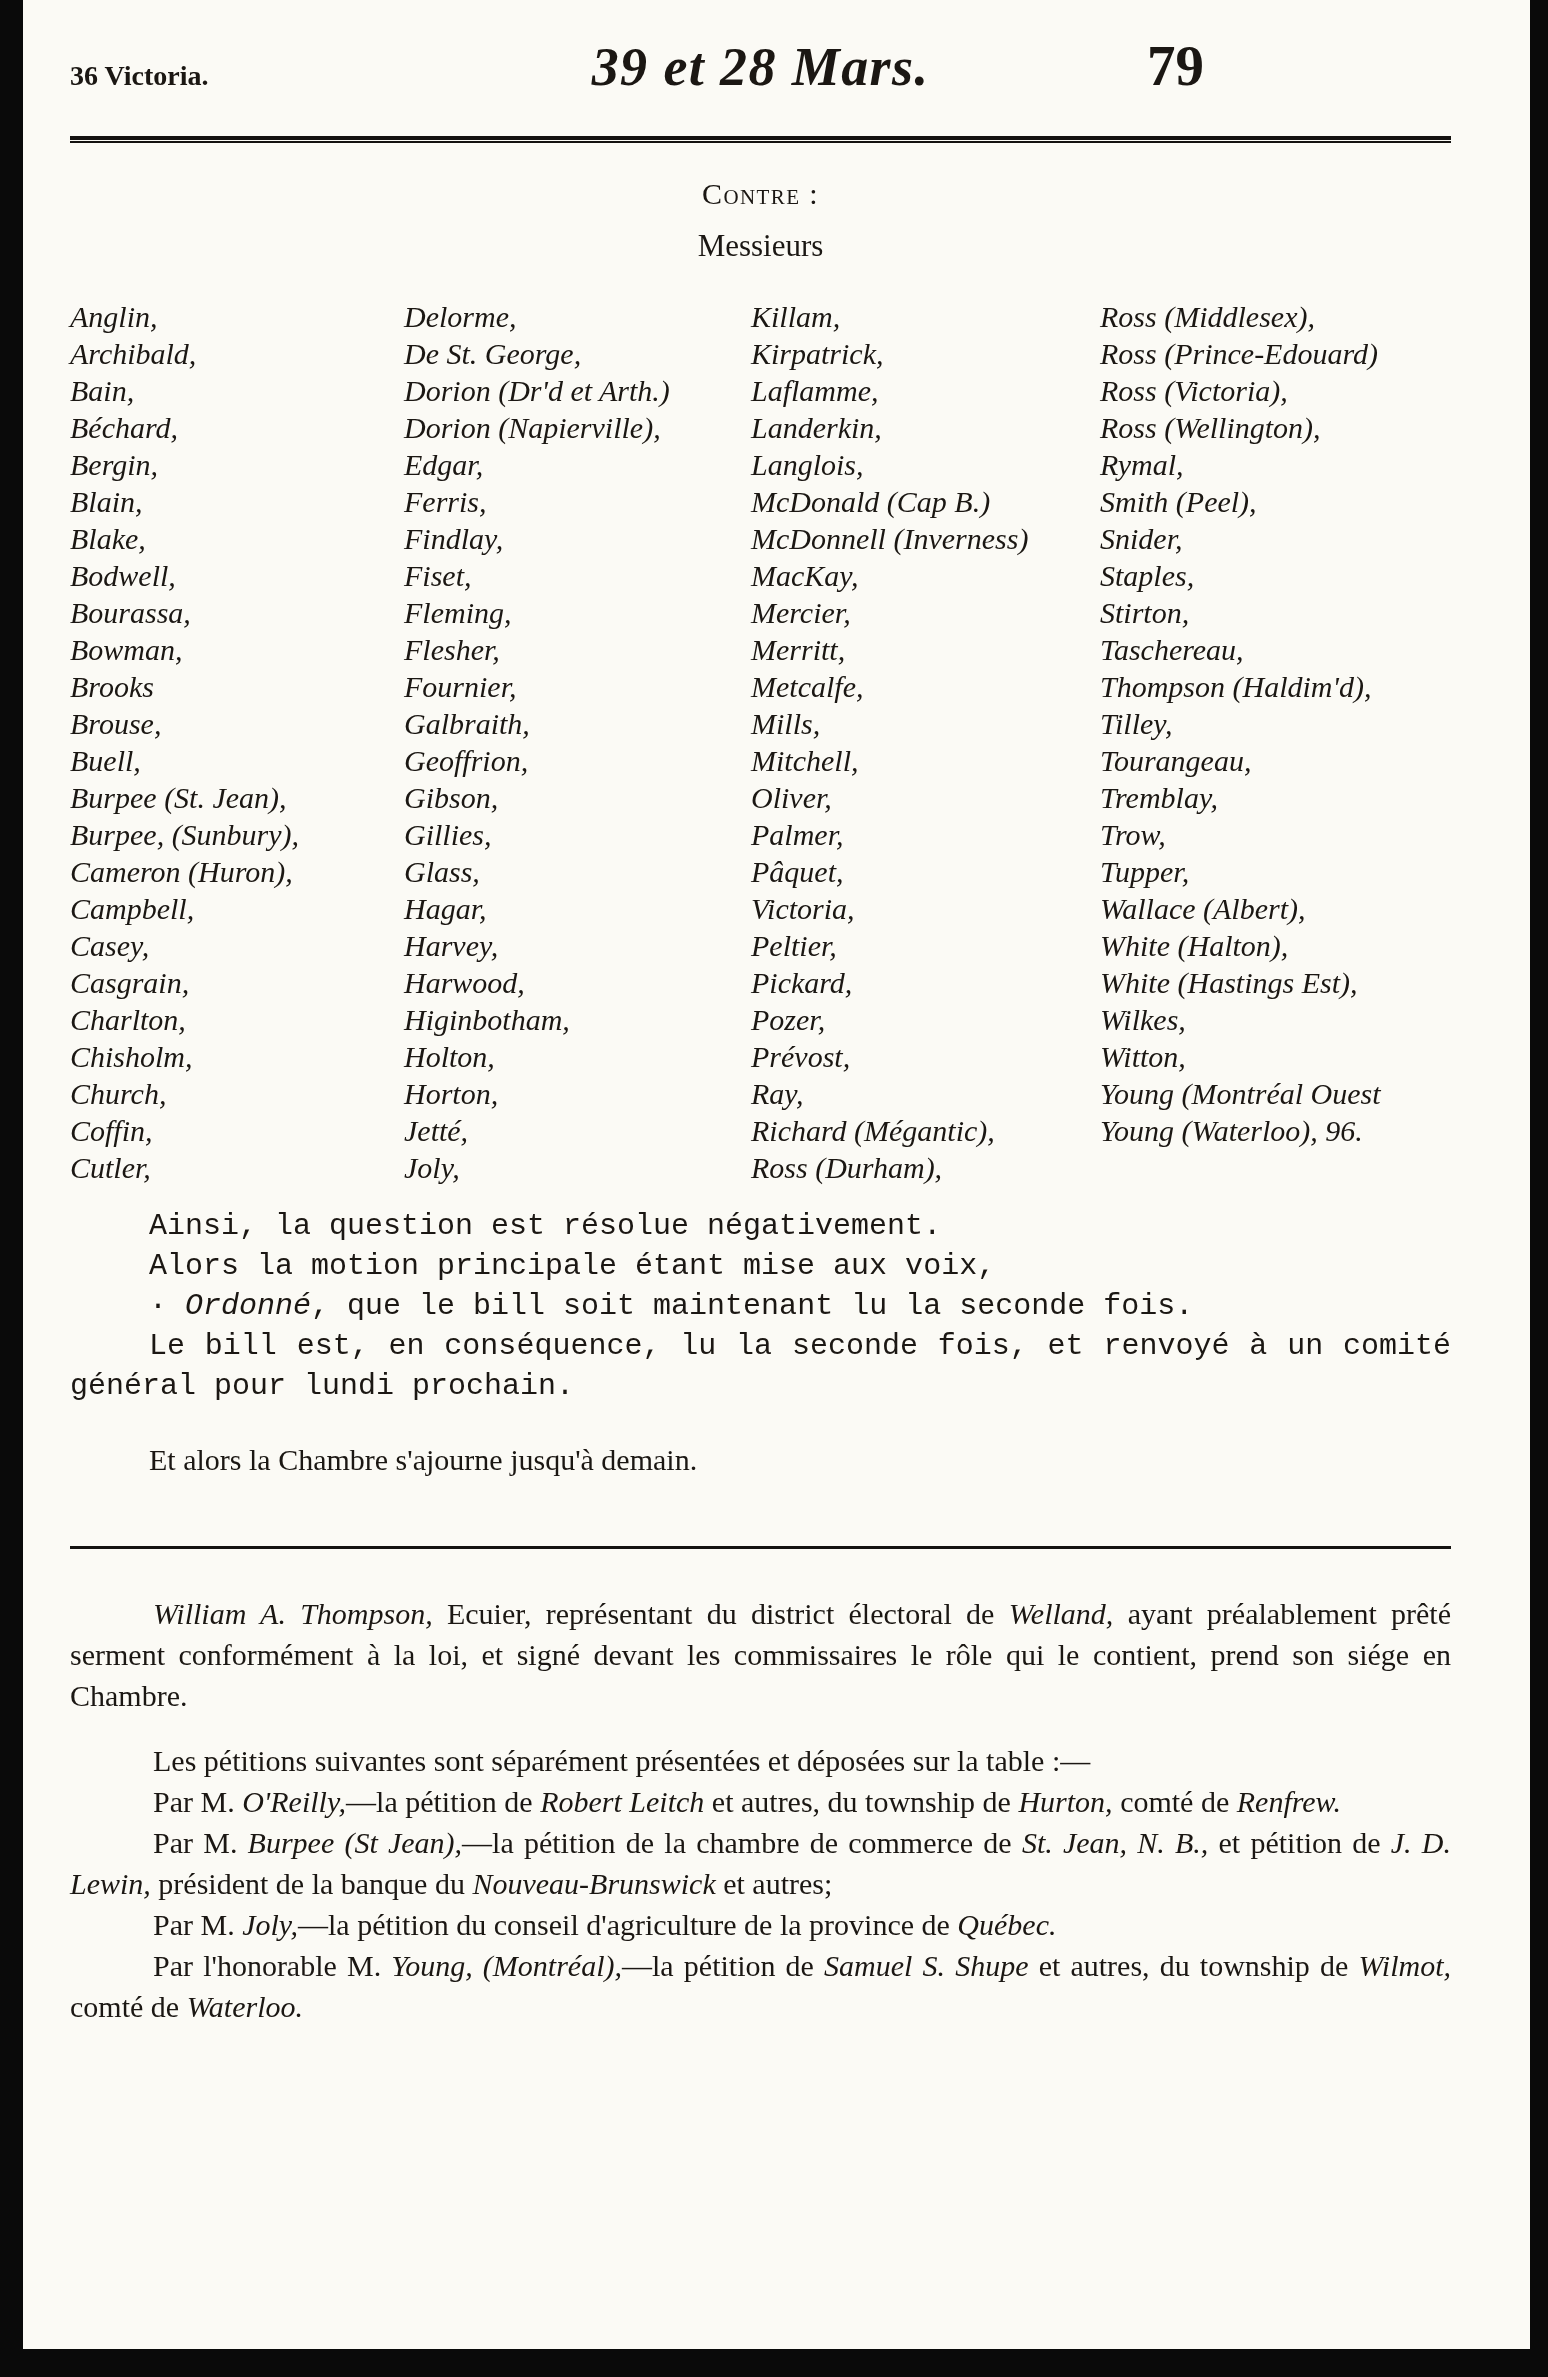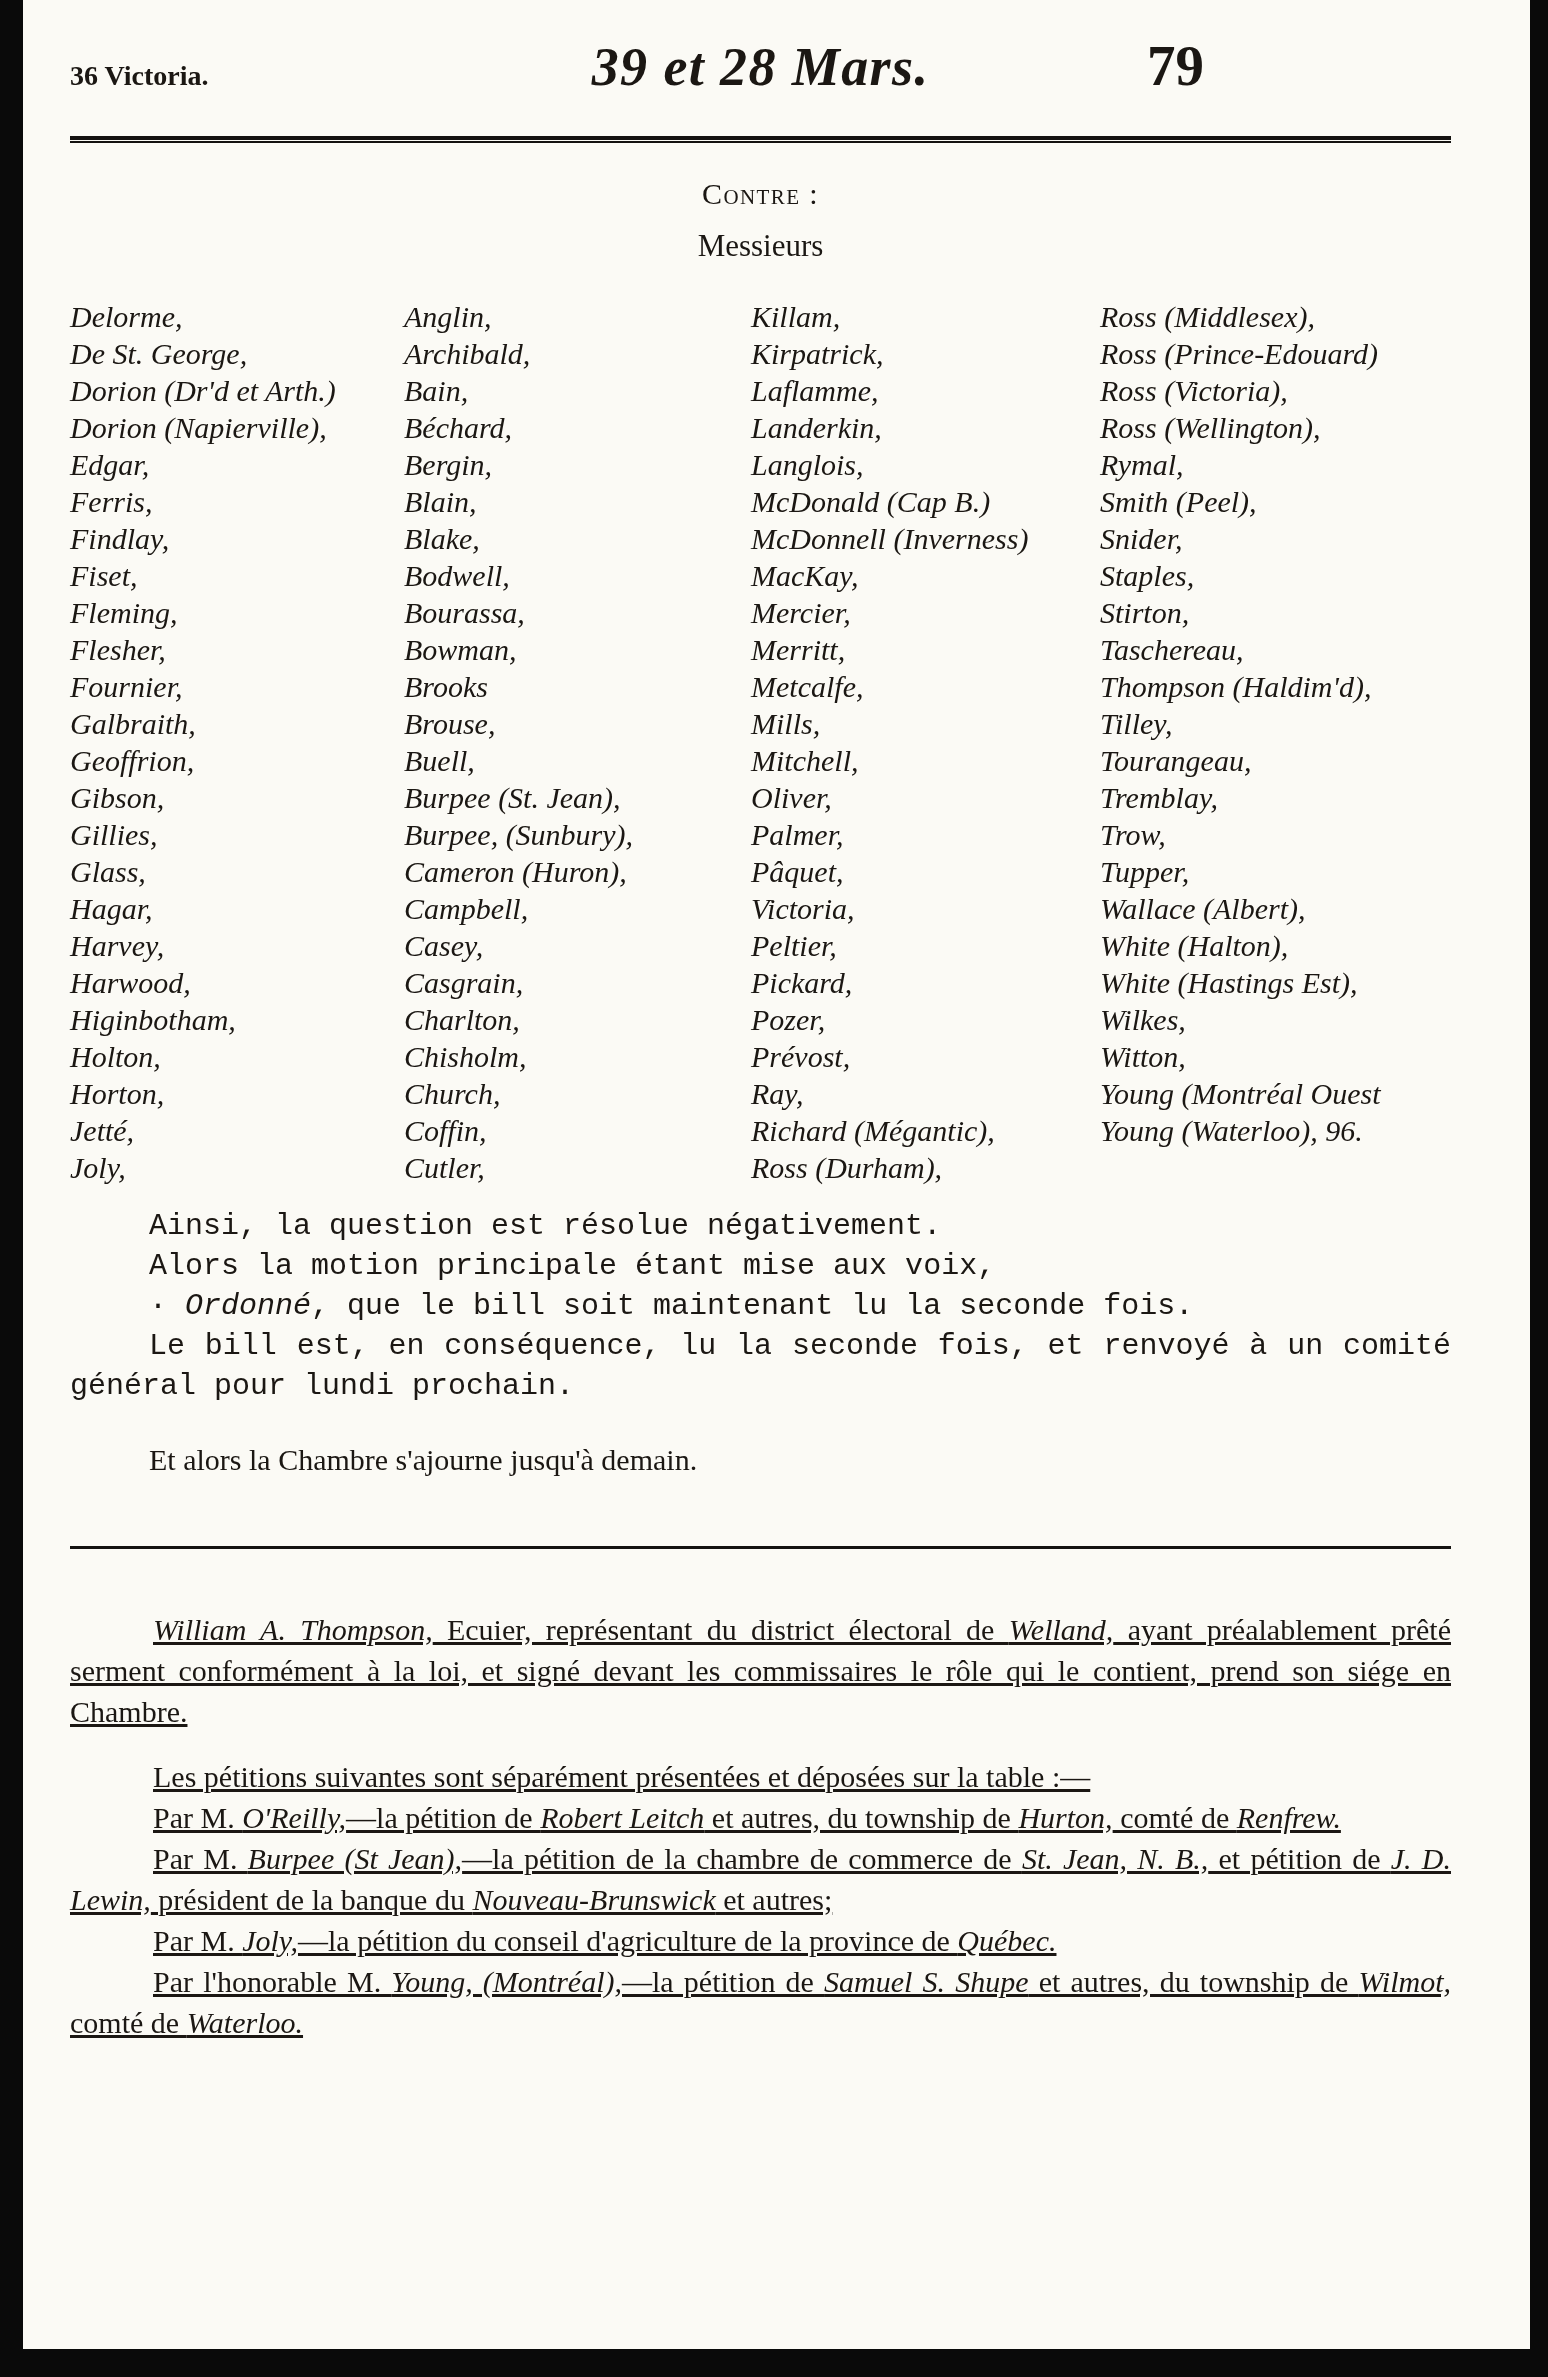--- a/index.html
+++ b/index.html
@@ -33,21 +33,21 @@
   .names-col  { font-style: italic; font-size: 30px; line-height: 37px; white-space: nowrap; }
   .name-entry { height: 37px; }
 
   .proceedings { margin-top: 20px; font-family: Liberation Mono, monospace; }
   .para { margin: 0; font-size: 30px; line-height: 40px; text-indent: 79px; text-align: justify; }
   .adjourn { margin-top: 34px; font-size: 30px; line-height: 40px; text-indent: 79px; }
 
   .section-rule { margin-top: 66px; border-top: 3.5px solid #141210; height: 0; }
 
   .friday-heading { margin: 64px 0 0 0; text-align: center; font-size: 41px; font-weight: normal; letter-spacing: 0.7px; }
-  .friday { margin-top: 60px; text-decoration: underline; }
+  .friday { margin-top: 44px; }
   .friday .para { line-height: 41px; text-indent: 83px; }
   .friday .para:first-child { margin-bottom: 24px; }
 
   .it { font-style: italic; }
 </style>
 </head>
 <body>
 
 <div class="page">
 
@@ -62,20 +62,46 @@
       <div class="title">39 et 28 Mars.</div>
       <div class="pageno">79</div>
     </header>
 
     <div class="double-rule"></div>
 
     <div class="contre">Contre :</div>
     <div class="messieurs">Messieurs</div>
 
     <div class="names-grid">
+      <div class="names-col">
+          <div class="name-entry">Anglin,</div>
+          <div class="name-entry">Archibald,</div>
+          <div class="name-entry">Bain,</div>
+          <div class="name-entry">Béchard,</div>
+          <div class="name-entry">Bergin,</div>
+          <div class="name-entry">Blain,</div>
+          <div class="name-entry">Blake,</div>
+          <div class="name-entry">Bodwell,</div>
+          <div class="name-entry">Bourassa,</div>
+          <div class="name-entry">Bowman,</div>
+          <div class="name-entry">Brooks</div>
+          <div class="name-entry">Brouse,</div>
+          <div class="name-entry">Buell,</div>
+          <div class="name-entry">Burpee (St. Jean),</div>
+          <div class="name-entry">Burpee, (Sunbury),</div>
+          <div class="name-entry">Cameron (Huron),</div>
+          <div class="name-entry">Campbell,</div>
+          <div class="name-entry">Casey,</div>
+          <div class="name-entry">Casgrain,</div>
+          <div class="name-entry">Charlton,</div>
+          <div class="name-entry">Chisholm,</div>
+          <div class="name-entry">Church,</div>
+          <div class="name-entry">Coffin,</div>
+          <div class="name-entry">Cutler,</div>
+        </div>
       <div class="names-col">
           <div class="name-entry">Delorme,</div>
           <div class="name-entry">De St. George,</div>
           <div class="name-entry">Dorion (Dr'd et Arth.)</div>
           <div class="name-entry">Dorion (Napierville),</div>
           <div class="name-entry">Edgar,</div>
           <div class="name-entry">Ferris,</div>
           <div class="name-entry">Findlay,</div>
           <div class="name-entry">Fiset,</div>
           <div class="name-entry">Fleming,</div>
@@ -89,46 +115,20 @@
           <div class="name-entry">Hagar,</div>
           <div class="name-entry">Harvey,</div>
           <div class="name-entry">Harwood,</div>
           <div class="name-entry">Higinbotham,</div>
           <div class="name-entry">Holton,</div>
           <div class="name-entry">Horton,</div>
           <div class="name-entry">Jetté,</div>
           <div class="name-entry">Joly,</div>
         </div>
       <div class="names-col">
-          <div class="name-entry">Anglin,</div>
-          <div class="name-entry">Archibald,</div>
-          <div class="name-entry">Bain,</div>
-          <div class="name-entry">Béchard,</div>
-          <div class="name-entry">Bergin,</div>
-          <div class="name-entry">Blain,</div>
-          <div class="name-entry">Blake,</div>
-          <div class="name-entry">Bodwell,</div>
-          <div class="name-entry">Bourassa,</div>
-          <div class="name-entry">Bowman,</div>
-          <div class="name-entry">Brooks</div>
-          <div class="name-entry">Brouse,</div>
-          <div class="name-entry">Buell,</div>
-          <div class="name-entry">Burpee (St. Jean),</div>
-          <div class="name-entry">Burpee, (Sunbury),</div>
-          <div class="name-entry">Cameron (Huron),</div>
-          <div class="name-entry">Campbell,</div>
-          <div class="name-entry">Casey,</div>
-          <div class="name-entry">Casgrain,</div>
-          <div class="name-entry">Charlton,</div>
-          <div class="name-entry">Chisholm,</div>
-          <div class="name-entry">Church,</div>
-          <div class="name-entry">Coffin,</div>
-          <div class="name-entry">Cutler,</div>
-        </div>
-      <div class="names-col">
           <div class="name-entry">Killam,</div>
           <div class="name-entry">Kirpatrick,</div>
           <div class="name-entry">Laflamme,</div>
           <div class="name-entry">Landerkin,</div>
           <div class="name-entry">Langlois,</div>
           <div class="name-entry">McDonald (Cap B.)</div>
           <div class="name-entry">McDonnell (Inverness)</div>
           <div class="name-entry">MacKay,</div>
           <div class="name-entry">Mercier,</div>
           <div class="name-entry">Merritt,</div>

